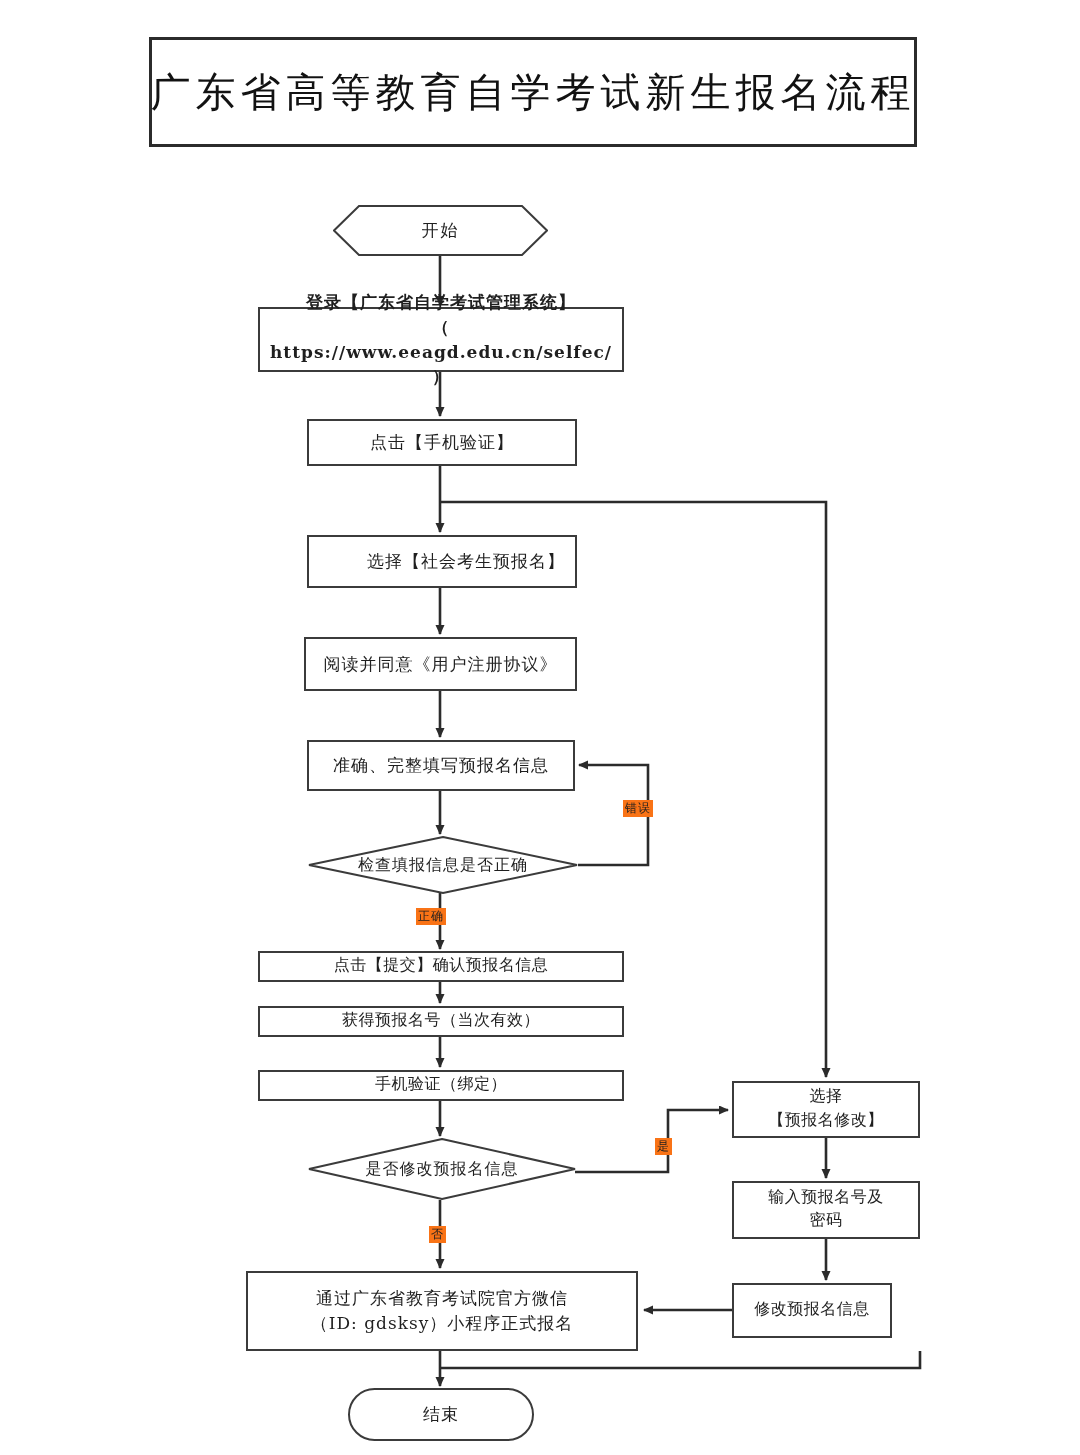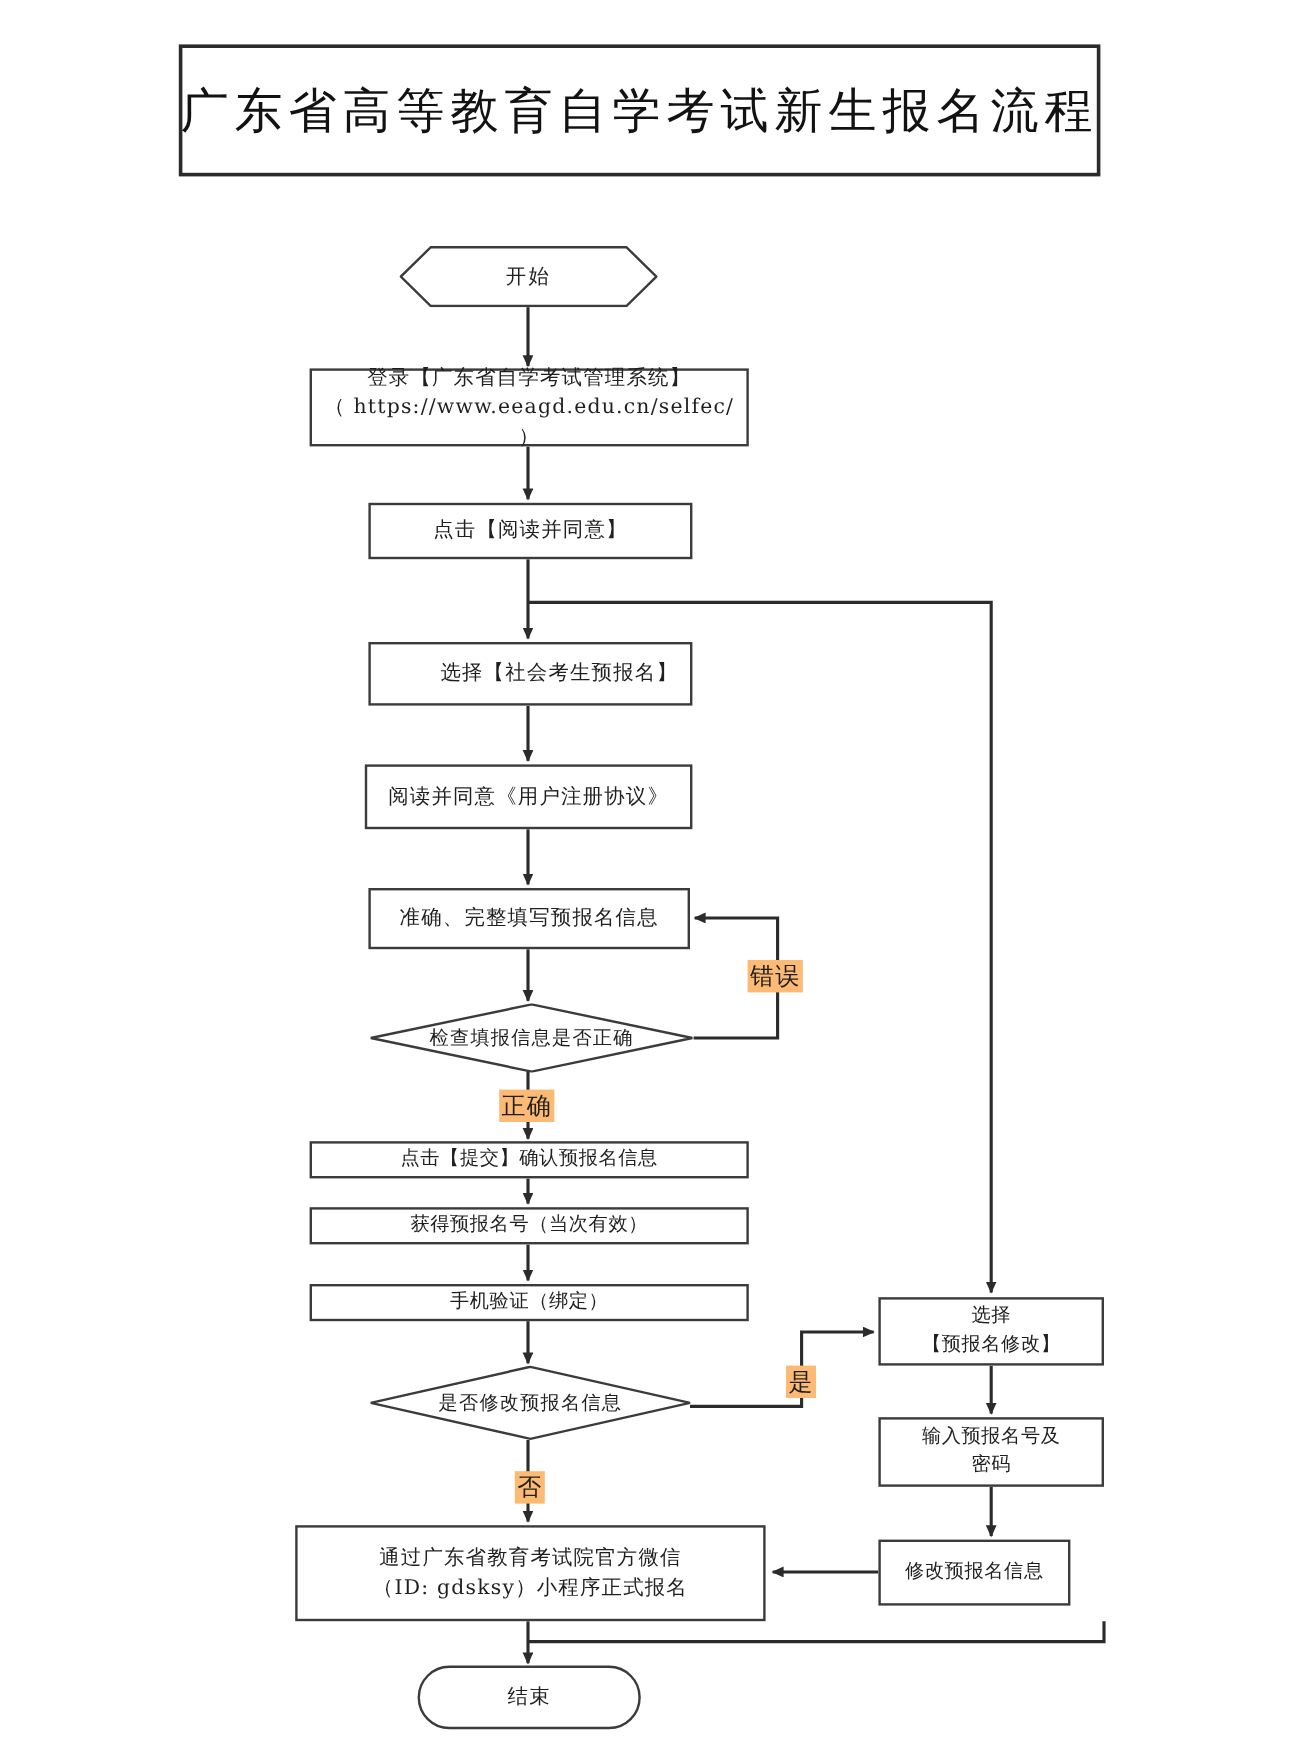--- a/index.html
+++ b/index.html
@@ -87,24 +87,24 @@
     display:flex;align-items:center;justify-content:center;
     font-family:Liberation Sans, sans-serif;
     font-size:16px;letter-spacing:1px;color:#1f1f1f;
     white-space:nowrap;
   }
 
   
   .edge-label{
     position:absolute;
     font-family:"DejaVu Serif","Liberation Serif",serif;
-    font-size:20px;
+    font-size:12px;
     color:#1f1f1f;
     letter-spacing:1px;
-    background:#fdba74;
+    background:#f97316;
     padding:0 2px;
     white-space:nowrap;
   }
 
   
   #wires{
     position:absolute;
     left:0;top:0;
     width:1080px;height:1455px;
     pointer-events:none;
@@ -166,27 +166,27 @@
     </g>
   </svg>
 
   <div class="hexwrap" style="left:285px; top:205px; width:215px; height:51px;">
     <svg width="215" height="51" viewBox="0 0 215 51" xmlns="http://www.w3.org/2000/svg">
       <polygon points="26,1 189,1 214,25.5 189,50 26,50 1,25.5" fill="#ffffff" stroke="#3b3b3b" stroke-width="2"></polygon>
     </svg>
     <div class="hexlbl">开始</div>
   </div>
 
-  <div class="node box" style="left:210px; top:307px; width:366px; height:65px;">
+  <div class="node box" style="left:210px; top:307px; width:366px; height:65px;font-weight:bold;">
     <div class="lbl">登录【广东省自学考试管理系统】
 （ https://www.eeagd.edu.cn/selfec/ ）</div>
   </div>
 
   <div class="node box" style="left:259px; top:419px; width:270px; height:47px;">
-    <div class="lbl">点击【阅读并同意】</div>
+    <div class="lbl">点击【手机验证】</div>
   </div>
 
   <div class="node box" style="left:259px; top:535px; width:270px; height:53px;padding-left:48px;">
     <div class="lbl">选择【社会考生预报名】</div>
   </div>
 
   <div class="node box" style="left:256px; top:637px; width:273px; height:54px;">
     <div class="lbl">阅读并同意《用户注册协议》</div>
   </div>
 

